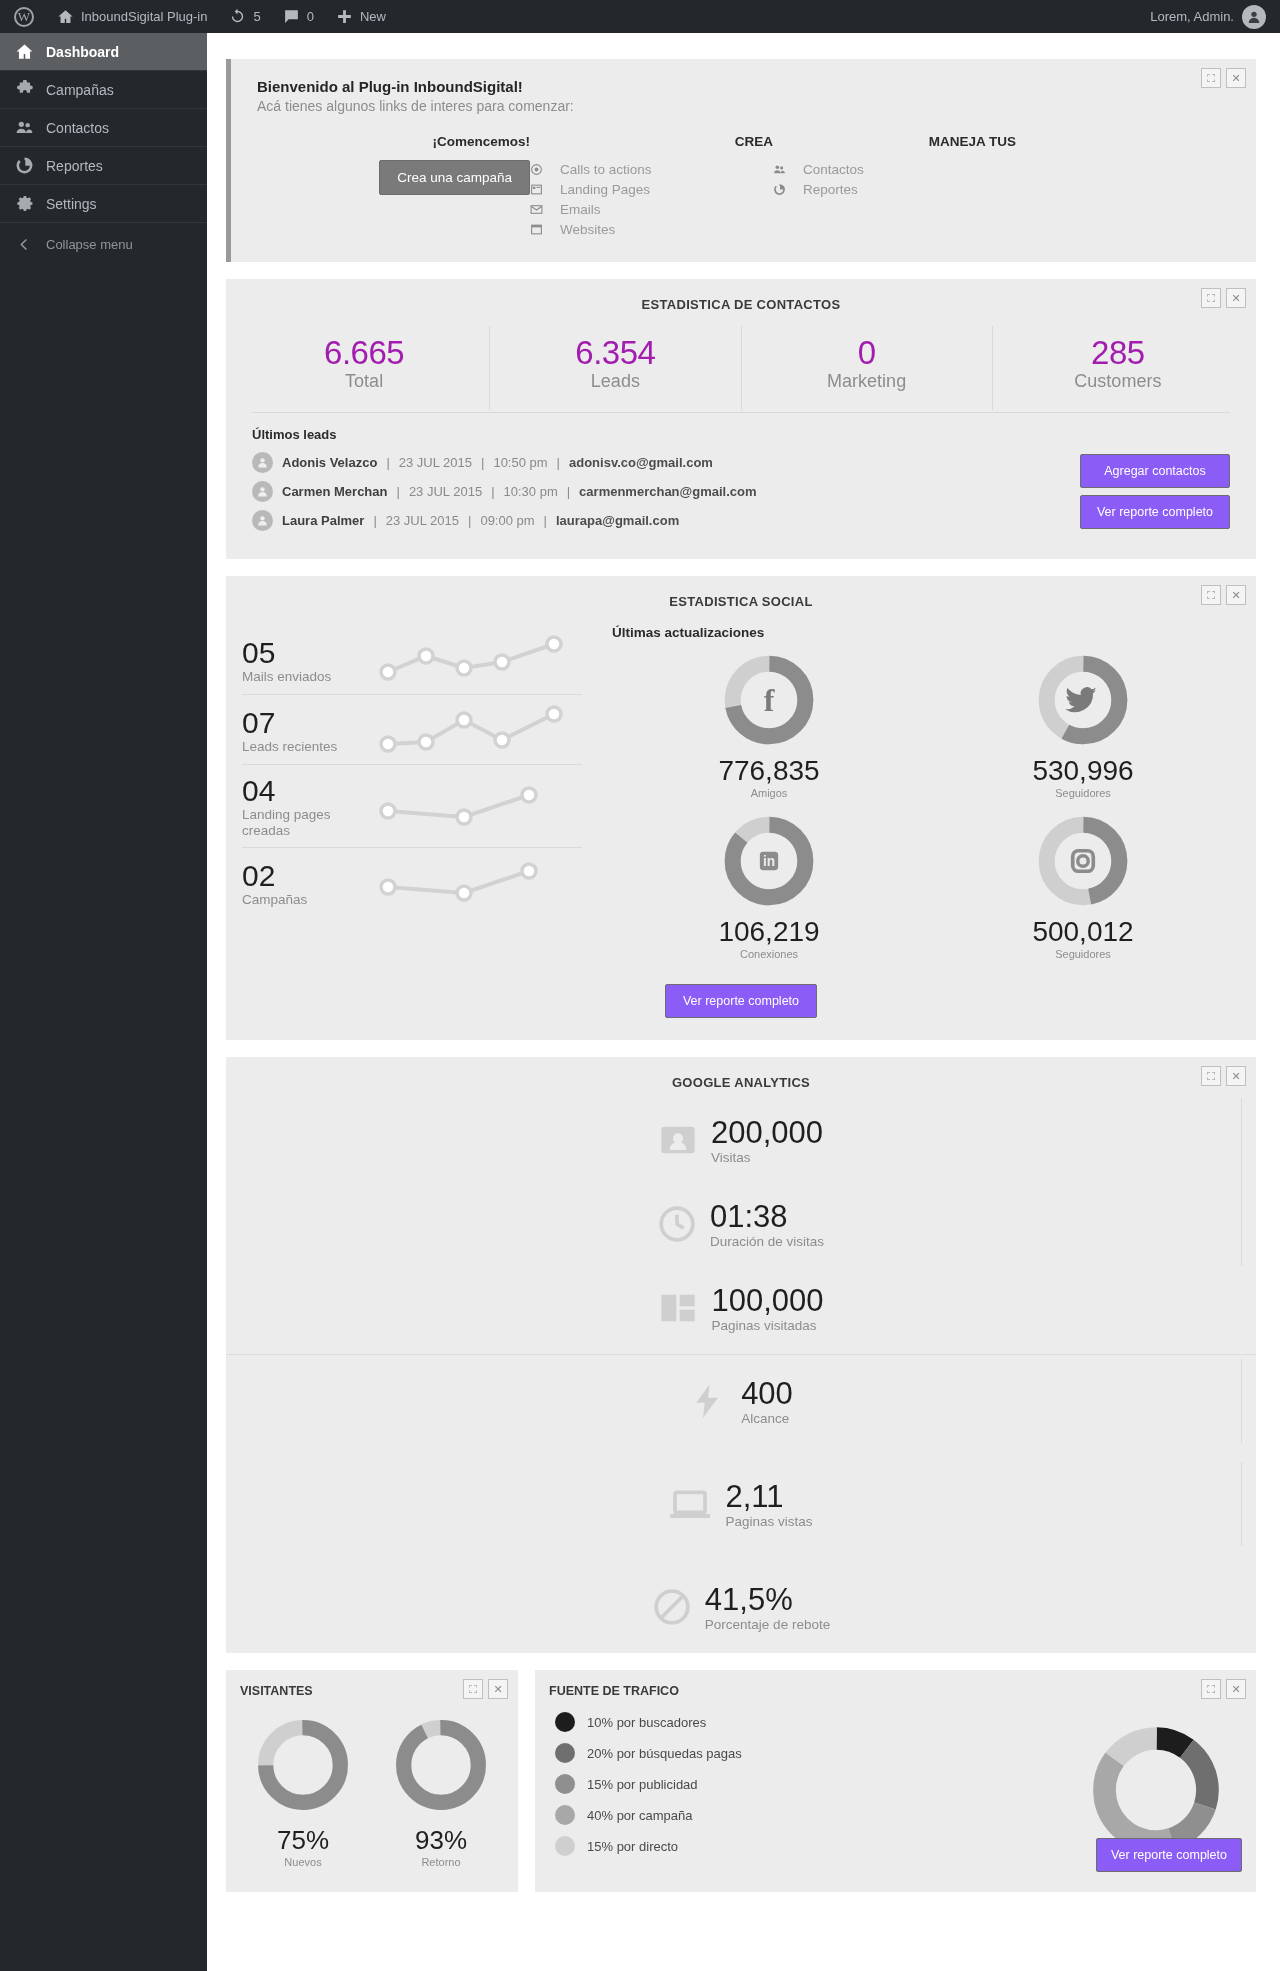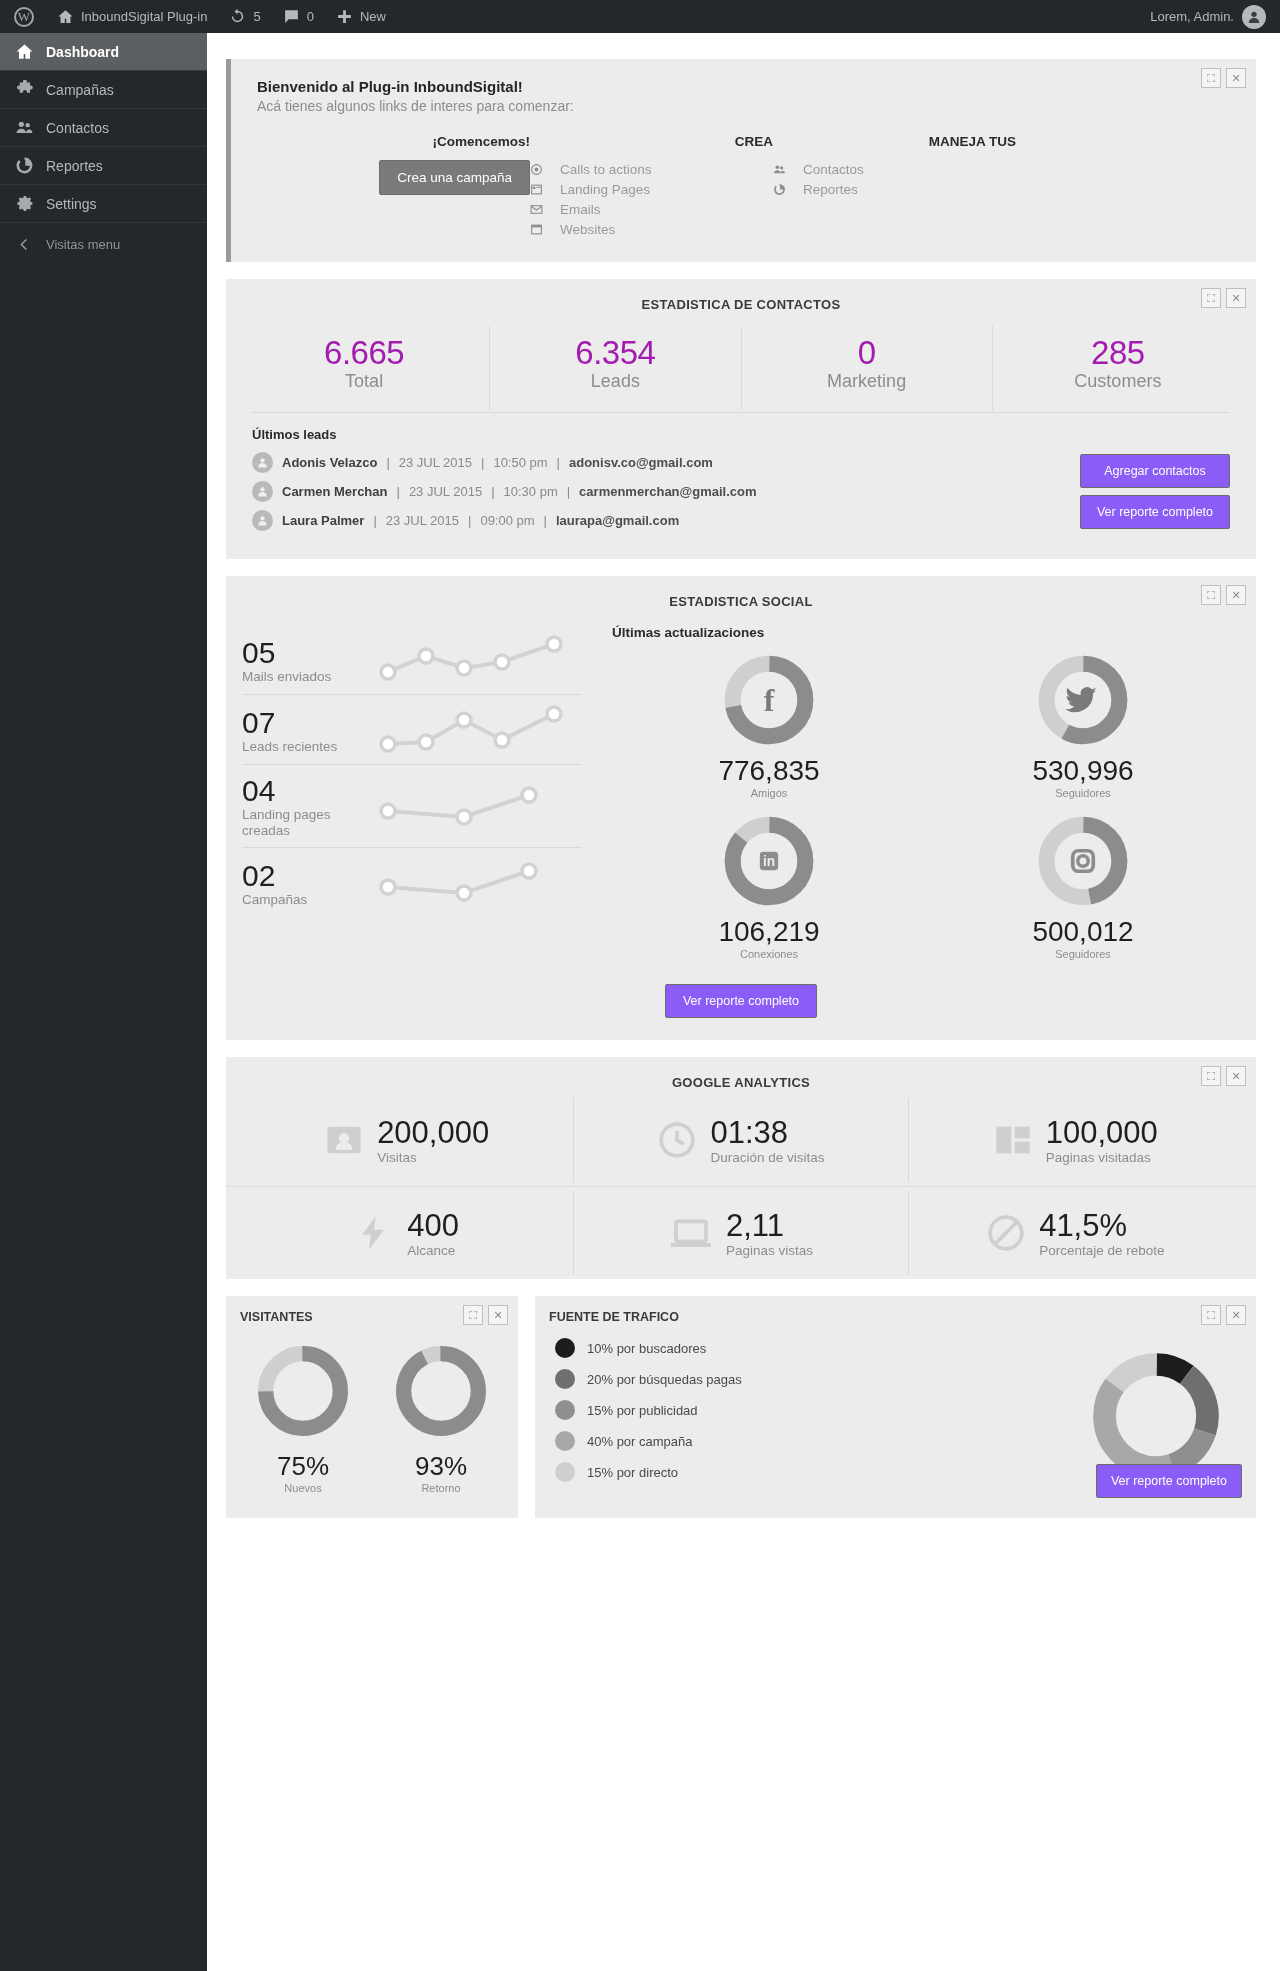--- a/index.html
+++ b/index.html
@@ -91,22 +91,22 @@
   .sl-lab { font-size:13.5px; color:#8d8d8d; line-height:16px; }
   .social-right { flex:1; padding-left:30px; }
   .sr-h { font-size:13.5px; font-weight:bold; color:#2b2b2b; margin-bottom:12px; }
   .donut-grid { display:flex; flex-wrap:wrap; }
   .donut-cell { width:50%; text-align:center; margin-bottom:14px; }
   .donut-num { font-size:28px; font-weight:300; color:#1f1f1f; line-height:32px; margin-top:3px; }
   .donut-lab { font-size:11px; color:#8d8d8d; }
   .social-foot { text-align:center; padding:4px 0 22px; }
   .social-foot .btn-grey { display:inline-block; padding:9px 17px; }
   
-  .ga-row { display:flex; padding:4px 14px; }
-  .ga-row.second { border-top:1px solid #dcdcdc; }
+  .ga-row { display:flex; padding:4px 14px;flex-direction:column; }
+  .ga-row.second { border-top:1px solid #dcdcdc;gap:19px; }
   .ga-cell { flex:1; display:flex; align-items:center; justify-content:center; gap:13px;
     padding:17px 0; border-right:1px solid #d9d9d9; }
   .ga-cell:last-child { border-right:none; }
   .ga-num { font-size:31px; font-weight:300; color:#1f1f1f; line-height:35px; }
   .ga-lab { font-size:13.5px; color:#8d8d8d; }
   
   .bottom { display:flex; gap:17px; }
   .panel-v { width:292px; flex:none; }
   .panel-t { flex:1; }
   .panel-title-l { text-align:left; padding:14px 0 4px 14px; font-size:12.5px; font-weight:bold; color:#3a3a3a; }
@@ -209,21 +209,21 @@
           </svg>
         </span>
       <span>Settings</span>
     </div>
     <div class="menu-item collapse">
       <span class="mi-ico">
           <svg width="15" height="15" viewBox="0 0 24 24">
             <path fill="none" stroke="#909599" stroke-width="2.6" d="M15 4 7 12l8 8"></path>
           </svg>
         </span>
-      <span>Visitas menu</span>
+      <span>Collapse menu</span>
     </div>
   </div>
 
   <div class="content">
 
     <div class="panel">
       <div class="panel-tools">
         <div class="tool-btn">⛶</div>
         <div class="tool-btn">✕</div>
       </div>

